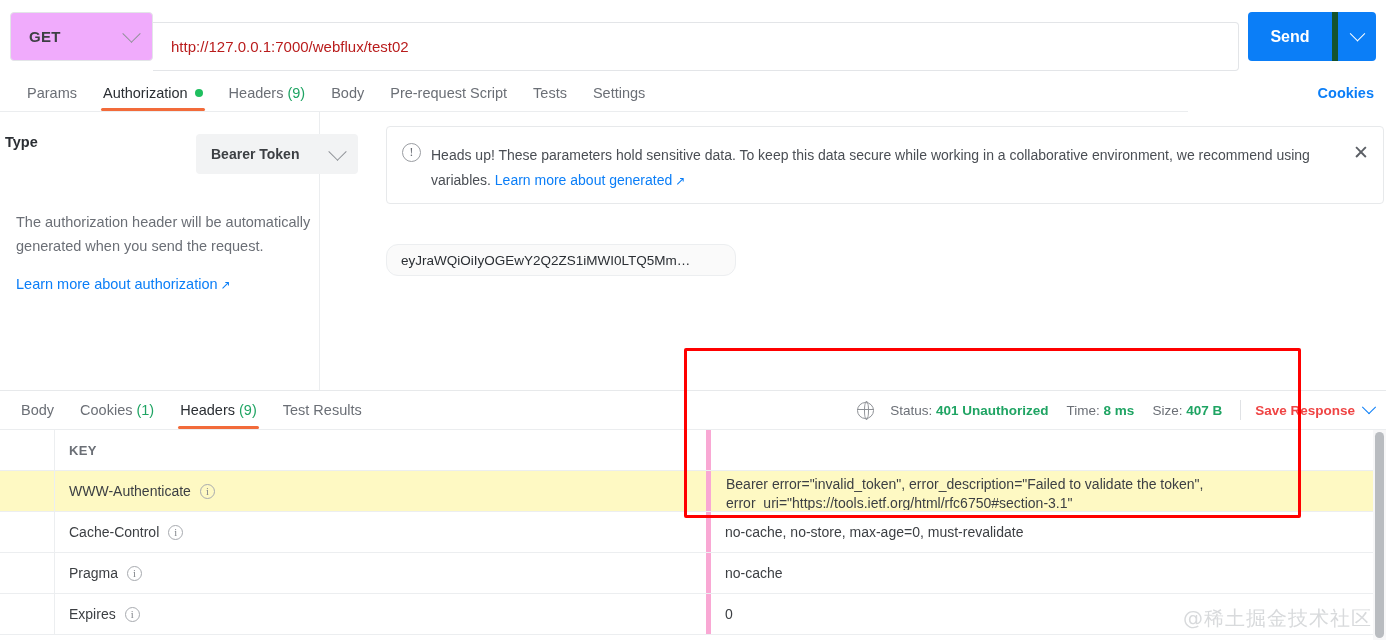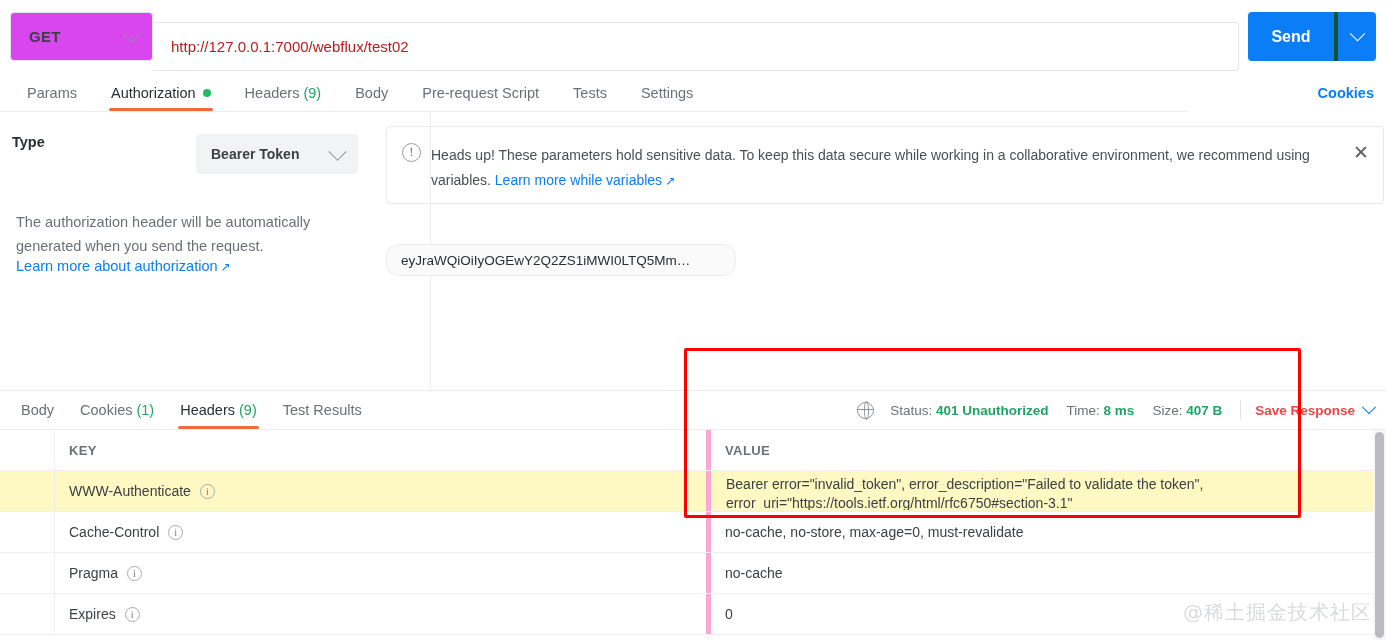--- a/index.html
+++ b/index.html
@@ -14,21 +14,21 @@
 
   .app { position: relative; width: 1386px; height: 640px; background:#fff; }
 
   
   .urlbar {
     position: absolute; left: 0; top: 0; width: 1386px; height: 74px;
     background: #fff;
   }
   .method-box {
     position: absolute; left: 10px; top: 12px; width: 143px; height: 49px;
-    background: #d946ef; border: 1px solid #e3e5e8; border-radius: 4px;
+    background: #f0abfc; border: 1px solid #e3e5e8; border-radius: 4px;
     display: flex; align-items: center; justify-content: space-between;
     padding: 0 14px 0 18px; cursor: pointer;
   }
   .method-label {
     font-size: 15px; color: #3c3f43; font-weight: 600; letter-spacing: .3px;
   }
   .chev {
     width: 13px; height: 13px; display:inline-block;
     border-right: 1.6px solid #8e9196; border-bottom: 1.6px solid #8e9196;
     transform: rotate(45deg) translate(-2px,-2px);
@@ -40,31 +40,30 @@
     display: flex; align-items: center; padding: 0 18px;
     font-size: 15px; color: #b91c1c;
   }
   .send-wrap {
     position: absolute; left: 1248px; top: 12px; width: 128px; height: 49px;
     background: #0b7ef7; border-radius: 4px; display: flex; cursor: pointer;
   }
   .send-btn {
     flex: 1; display: flex; align-items: center; justify-content: center;
     color: #fff; font-size: 16px; font-weight: 700;
-    border-right: 4px solid #14532d;
+    border-right: 6px solid #14532d;
   }
   .send-caret { width: 38px; display: flex; align-items: center; justify-content: center; }
   .send-caret .chev { border-color: #fff; width: 11px; height: 11px; }
 
   
   .req-tabs {
     position: absolute; left: 0; top: 74px; width: 1188px; height: 38px;
     display: flex; align-items: flex-start; padding-left: 14px;
     border-bottom: 1px solid #ebedef;
-    gap: 8px;
   }
   .rtab {
     position: relative; height: 37px; display: flex; align-items: center;
     padding: 0 13px; font-size: 14.5px; color: #6b6f76; cursor: pointer;
     white-space: nowrap;
   }
   .rtab.active { color: #2a2e33; }
   .rtab.active::after {
     content:""; position:absolute; left:11px; right:11px; bottom:0;
     height: 3px; background: #f26b3a; border-radius: 2px;
@@ -79,38 +78,38 @@
     display: flex; align-items: center; font-size: 14.5px;
     color: #0b7ef7; font-weight: 600; cursor: pointer;
   }
 
   
   .auth-area {
     position: absolute; left: 0; top: 112px; width: 1386px; height: 278px;
     background: #fff;
   }
   .auth-left {
-    position: absolute; left: 0; top: 0; width: 431px; height: 278px;
-    border-right: 1px solid #ebedef; padding: 22px 18px 0 12px;
+    position: absolute; left: 0; top: 0; width: 320px; height: 278px;
+    border-right: 1px solid #ebedef; padding: 22px 18px 0 5px;
   }
   .type-row { display: flex; align-items: center; }
   .type-label { font-size: 14.5px; color: #2a2e33; font-weight: 700; }
   .type-select {
     position: absolute; left: 196px; top: 22px; width: 162px; height: 40px;
     background: #f2f3f4; border-radius: 4px;
     display: flex; align-items: center; justify-content: space-between;
     padding: 0 14px 0 15px; cursor: pointer;
   }
   .type-select .val { font-size: 14px; color: #3c3f43; font-weight: 600; }
   .auth-desc {
     position: absolute; left: 16px; top: 98px; width: 340px;
     font-size: 14.5px; color: #6b6f76; line-height: 24px;
   }
   .auth-link {
-    position: absolute; left: 16px; top: 146px;
+    position: absolute; left: 16px; top: 164px;
     font-size: 14.5px; color: #0b7ef7; cursor: pointer;
   }
   .ext-arrow { font-size: 12px; margin-left: 3px; display: inline-block; }
 
   
   .auth-right {
     position: absolute; left: 374px; top: 0; right: 0; height: 278px;
     padding: 14px 14px 0 12px;
   }
   .notice {
@@ -237,21 +236,21 @@
     position: absolute; right: 2px; top: 432px; width: 9px; height: 206px;
     background: #b9bcc0; border-radius: 5px; z-index: 30; cursor: grab;
   }
   .vscroll-track {
     position: absolute; right: 0px; top: 430px; width: 13px; height: 210px;
     background: #f7f7f8; z-index: 29;
   }
 
   
   .watermark {
-    position: absolute; right: 14px; bottom: 14px; z-index: 35;
+    position: absolute; right: 14px; bottom: 8px; z-index: 35;
     font-size: 20px; color: #d8dadc; letter-spacing: 1px;
     font-family: "DejaVu Sans", sans-serif; pointer-events: none;
   }
 </style>
 </head>
 <body>
 
 <div class="app">
 
   <div class="urlbar">
@@ -309,21 +308,21 @@
       </div>
       <div class="auth-desc">The authorization header will be automatically generated when you send the request.</div>
       <div class="auth-link">
         <span>Learn more about authorization</span><span class="ext-arrow">↗</span>
       </div>
     </div>
 
     <div class="auth-right">
       <div class="notice">
         <div class="notice-ico">!</div>
-        <div class="notice-txt"><span>Heads up! These parameters hold sensitive data. To keep this data secure while working in a collaborative environment, we recommend using variables. </span><span class="notice-link"><span>Learn more while variables</span><span class="ext-arrow">↗</span></span></div>
+        <div class="notice-txt"><span>Heads up! These parameters hold sensitive data. To keep this data secure while working in a collaborative environment, we recommend using variables. </span><span class="notice-link"><span>Learn more about generated</span><span class="ext-arrow">↗</span></span></div>
         <div class="notice-close">✕</div>
       </div>
 
       <div class="token-row">
         <div class="token-field">
           <span>eyJraWQiOiIyOGEwY2Q2ZS1iMWI0LTQ5Mm…</span>
         </div>
       </div>
     </div>
   </div>
@@ -359,23 +358,20 @@
       </span>
     </div>
 
     <div class="tbl">
 
       <div class="trow head">
         <div class="cgutter"></div>
         <div class="ckey">
           <span class="hdr-txt">KEY</span>
         </div>
-        <div class="cval">
-          <span class="hdr-txt">VALUE</span>
-        </div>
       </div>
 
       <div class="trow alt www">
         <div class="cgutter"></div>
         <div class="ckey">
           <span>WWW-Authenticate</span>
           <span class="info-ico">i</span>
         </div>
         <div class="val-cell-box">
           <span class="val-multi">Bearer error="invalid_token", error_description="Failed to validate the token", error_uri="https://tools.ietf.org/html/rfc6750#section-3.1"</span>

